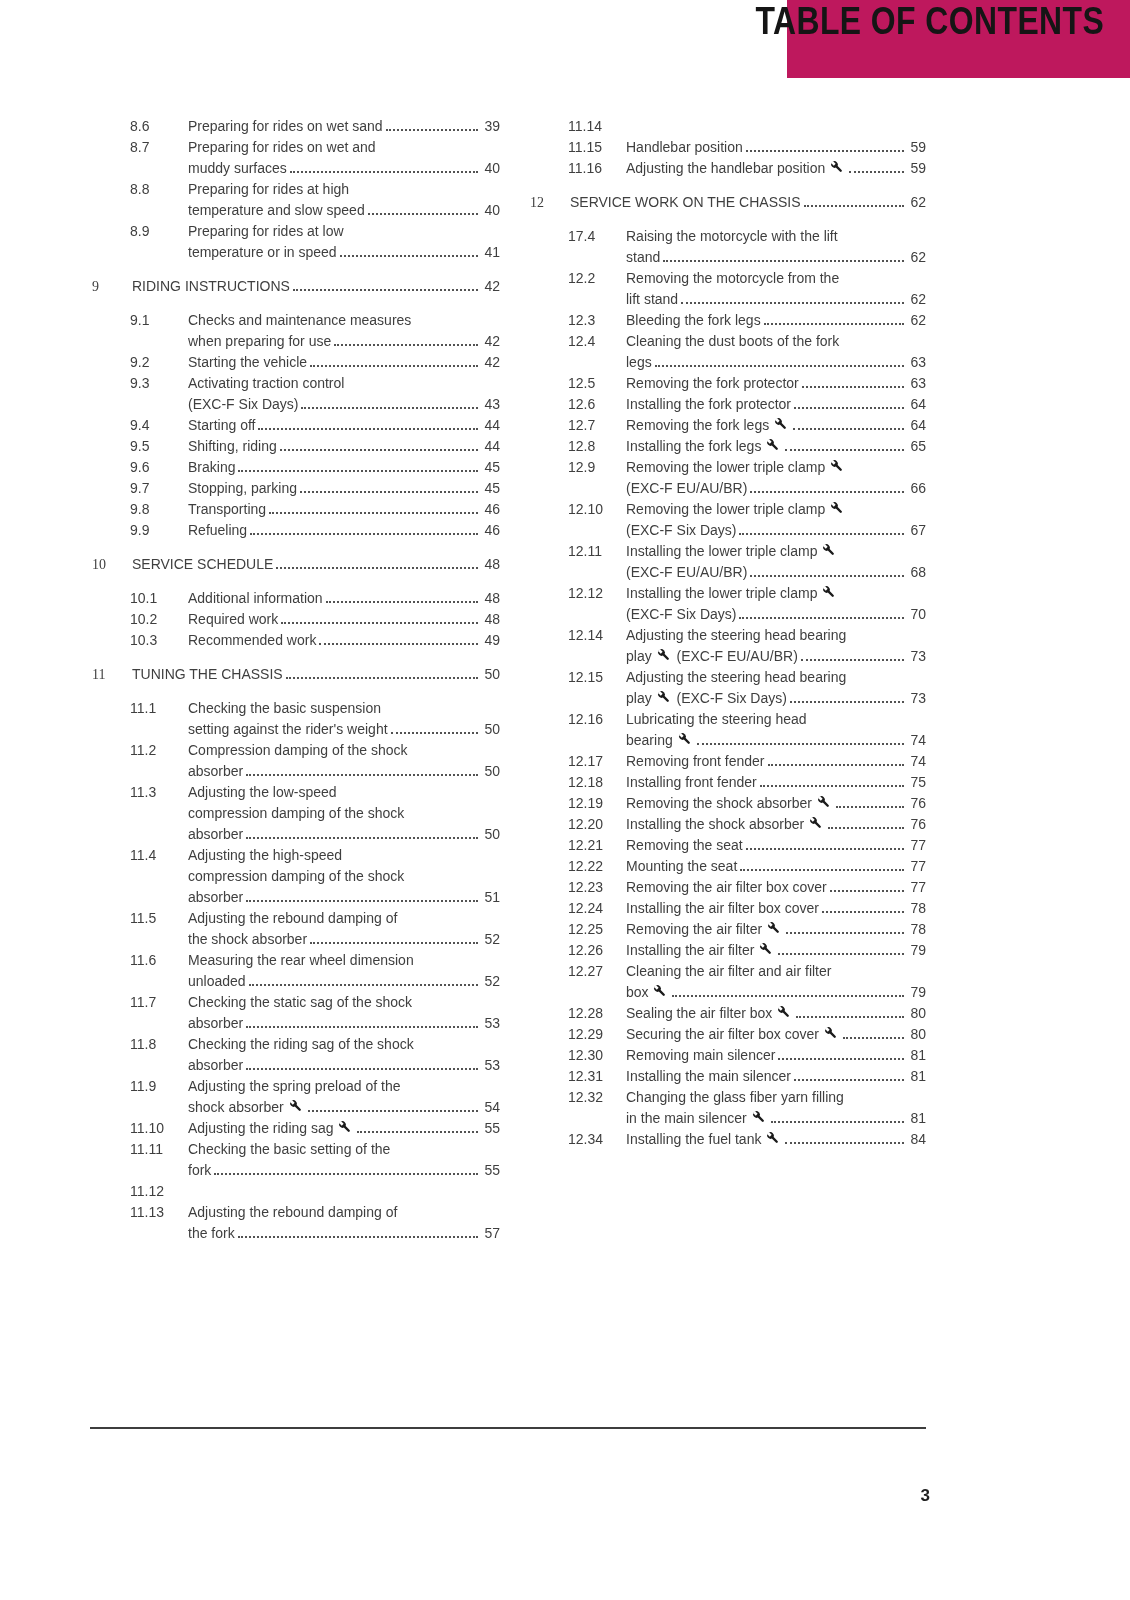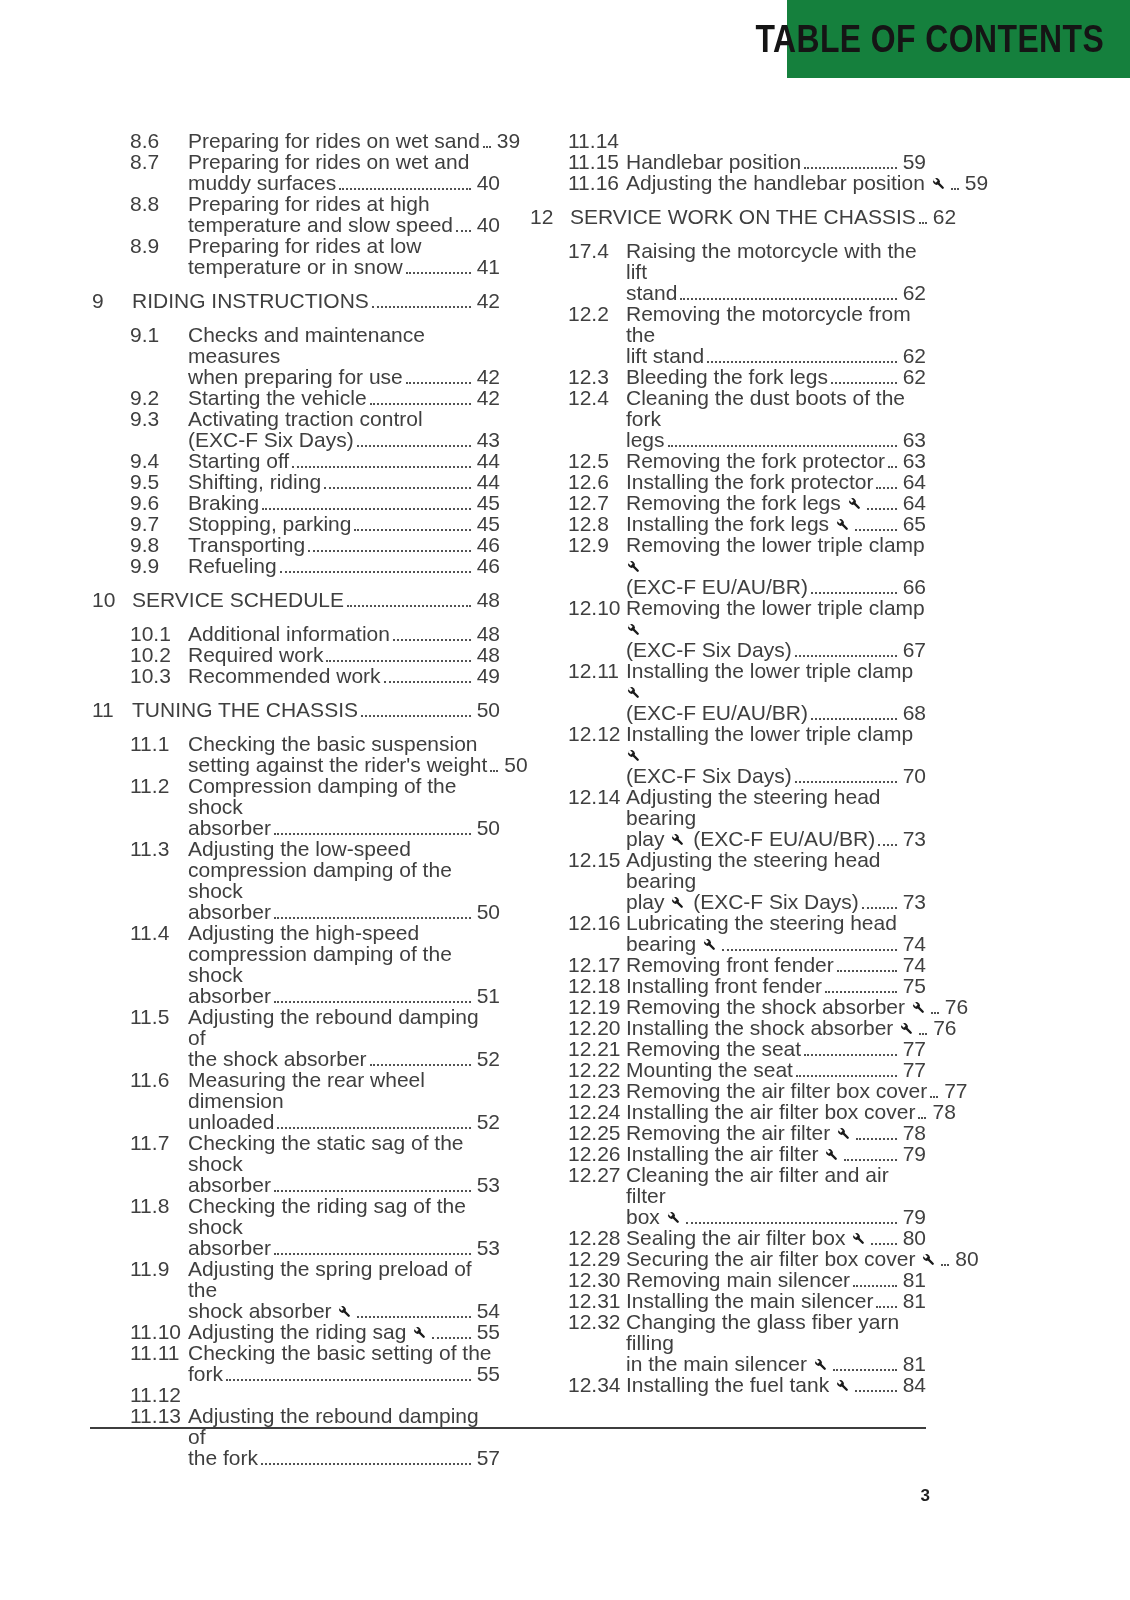--- a/index.html
+++ b/index.html
@@ -7,35 +7,35 @@
     width:1130px; height:1600px;
     background:#ffffff;
     font-family:"Liberation Sans", sans-serif;
     color:#3f3f3f;
     position:relative;
     overflow:hidden;
   }
   
   .header-box {
     position:absolute; top:0; left:787px; right:0; height:78px;
-    background:#15803d;
-    display:flex; align-items:center; justify-content:flex-end;
+    background:#be185d;
+    display:flex; align-items:flex-start; justify-content:flex-end;
   }
   .header-title {
     font-weight:bold; font-size:38px; color:#151515;
     transform:scaleX(0.84); transform-origin:100% 50%;
     margin-right:26px; white-space:nowrap; letter-spacing:0.5px;
   }
   
-  .col { position:absolute; top:130px; font-size:21px; line-height:21px; }
+  .col { position:absolute; top:116px; font-size:14px; line-height:21px; }
   #col-left  { left:92px;  width:408px; }
   #col-right { left:530px; width:396px; }
 
   .chapter { display:flex; align-items:baseline; margin:13px 0; }
-  .chapter .c-num { flex:0 0 40px; }
+  .chapter .c-num { flex:0 0 40px;font-family:Liberation Serif, serif; }
   .chapter .c-title { white-space:nowrap; }
 
   .entry { display:flex; }
   .entry .e-num { margin-left:38px; flex:0 0 58px; }
   .entry .e-body { flex:1; min-width:0; }
 
   .lline { display:flex; align-items:baseline; }
   .ltext { white-space:nowrap; }
   .leader {
     flex:1 1 auto; min-width:8px;
@@ -94,21 +94,21 @@
           <span class="leader"></span>
           <span class="page">40</span>
         </div>
       </div>
     </div>
     <div class="entry">
       <span class="e-num">8.9</span>
       <div class="e-body">
         <div class="line">Preparing for rides at low</div>
         <div class="lline">
-          <span class="ltext">temperature or in snow</span>
+          <span class="ltext">temperature or in speed</span>
           <span class="leader"></span>
           <span class="page">41</span>
         </div>
       </div>
     </div>
     <div class="chapter">
       <span class="c-num">9</span>
       <span class="c-title">RIDING INSTRUCTIONS</span>
       <span class="leader"></span>
       <span class="page">42</span>

